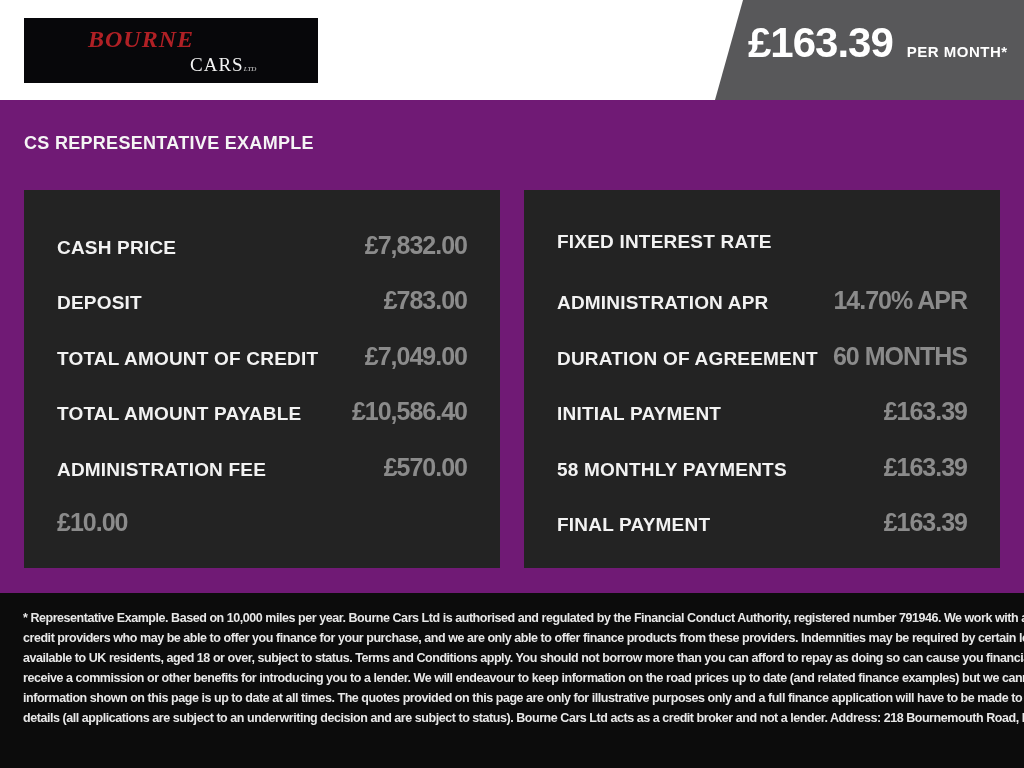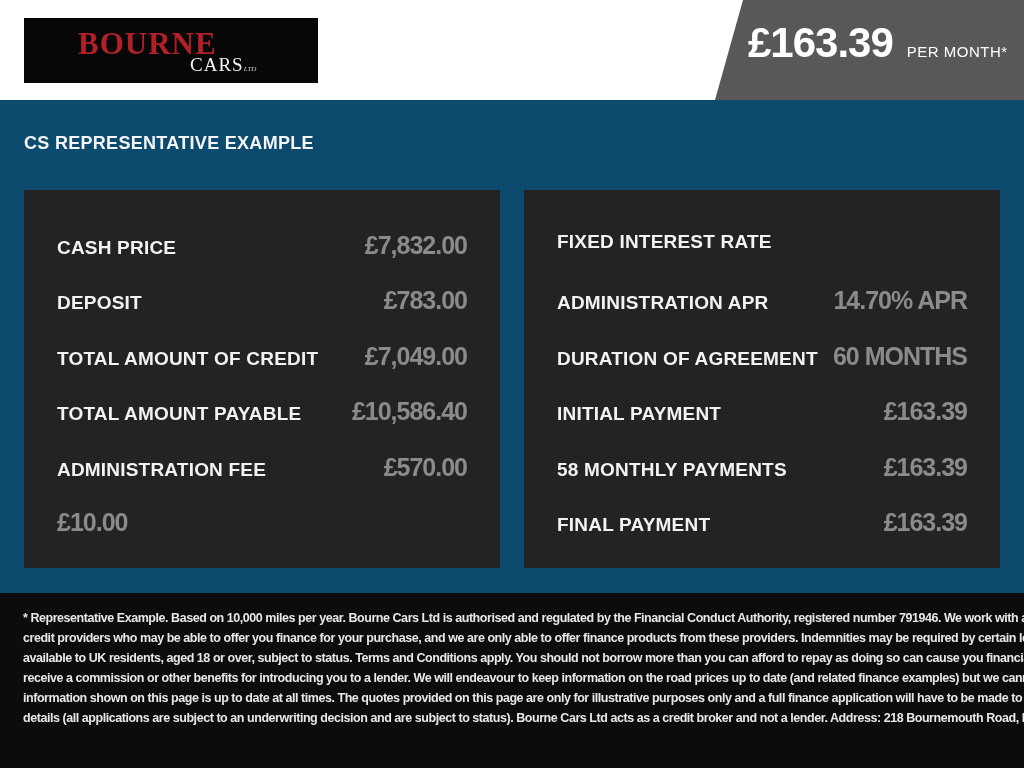--- a/index.html
+++ b/index.html
@@ -2,34 +2,34 @@
 <html><head>
 <meta charset="utf-8">
 <style>
   html,body{margin:0;padding:0;background:#1a1a1a;}
   #page{position:relative;width:1024px;height:768px;overflow:hidden;
         font-family:"Liberation Sans",sans-serif;background:#1a1a1a;}
 
   
   .header{position:absolute;left:0;top:0;width:1024px;height:100px;background:#ffffff;}
   .logo-box{position:absolute;left:24px;top:18px;width:294px;height:65px;background:#07070a;cursor:pointer;}
-  .brand{position:absolute;left:54px;top:8px;font-family:"Liberation Serif",serif;font-weight:bold;
-         font-size:31px;letter-spacing:1px;color:#b02025;}
+  .brand{position:absolute;left:64px;top:8px;font-family:"Liberation Serif",serif;font-weight:bold;
+         font-size:24px;letter-spacing:1px;color:#b02025;font-style:italic;}
   .brand-sub{position:absolute;left:166px;top:36px;font-family:"Liberation Serif",serif;
          font-size:19px;letter-spacing:1px;color:#f2f2f2;}
   .brand-ltd{font-size:7px;letter-spacing:0;vertical-align:baseline;color:#d8d8d8;font-style:italic;}
 
   .flash{position:absolute;left:600px;top:0;width:424px;height:100px;background:#58585a;
          clip-path:polygon(143px 0,424px 0,424px 100px,115px 100px);}
   .flash-inner{position:absolute;left:148px;top:22px;display:flex;align-items:baseline;white-space:nowrap;}
   .flash-amount{color:#ffffff;font-weight:bold;font-size:42px;line-height:1;letter-spacing:-1px;}
-  .flash-period{color:#ffffff;font-weight:normal;font-size:15px;margin-left:14px;letter-spacing:0.5px;}
+  .flash-period{color:#ffffff;font-weight:bold;font-size:15px;margin-left:14px;letter-spacing:0.5px;}
 
   
-  .main{position:absolute;left:0;top:100px;width:1024px;height:493px;background:#0c4a6e;}
+  .main{position:absolute;left:0;top:100px;width:1024px;height:493px;background:#701a75;}
   .page-title{position:absolute;left:24px;top:33px;color:#f5f5f5;font-weight:bold;
               font-size:18px;letter-spacing:0.3px;}
   .panel{position:absolute;top:90px;width:476px;height:378px;background:#232323;
          box-sizing:border-box;display:flex;flex-direction:column;justify-content:space-between;
          padding:41px 33px 32px 33px;}
   .panel.left{left:24px;}
   .panel.right{left:524px;}
   .row{display:flex;justify-content:space-between;align-items:baseline;height:28px;}
   .lbl{color:#f2f2f2;font-weight:bold;font-size:19px;letter-spacing:0.2px;white-space:nowrap;}
   .val{color:#8b8b8b;font-weight:bold;font-size:25px;letter-spacing:-1px;white-space:nowrap;}

